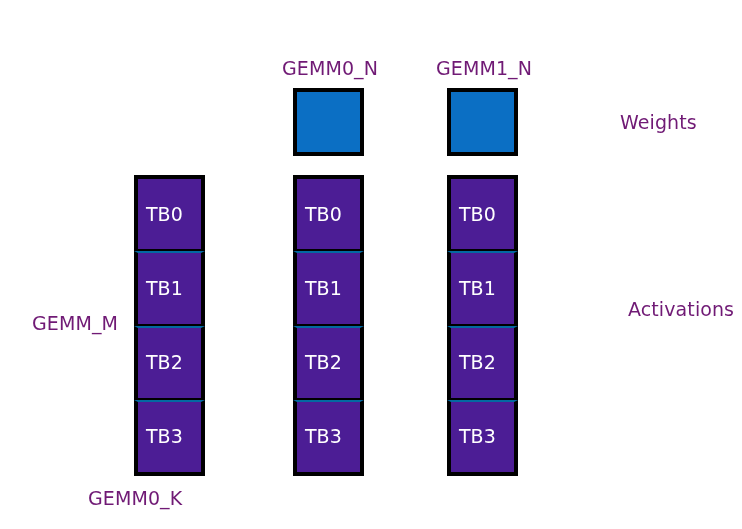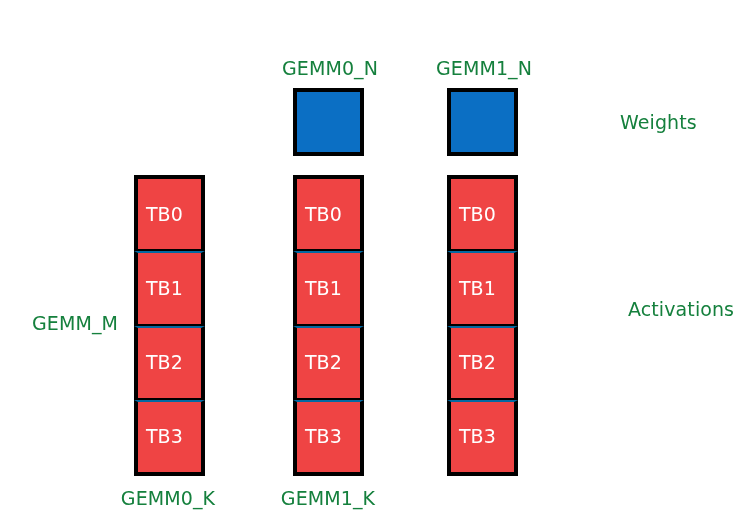--- a/index.html
+++ b/index.html
@@ -14,28 +14,28 @@
     position: relative;
     width: 742px;
     height: 529px;
     background: #ffffff;
     overflow: hidden;
   }
 
   
   .label {
     position: absolute;
-    color: #15803d;
+    color: #701a75;
     font-size: 19px;
     line-height: 24px;
     white-space: pre;
     letter-spacing: 0.1px;
   }
   .label.center {
-    text-align: center;
+    text-align: left;
   }
 
   
   .top-label {
     width: 160px;
     text-align: center;
   }
   .top-label .l1 { display: block; }
   .top-label .l2 { display: block; }
 
@@ -53,21 +53,21 @@
   .activation-column {
     position: absolute;
     width: 71px;
     height: 301px;
     box-sizing: border-box;
     display: flex;
     flex-direction: column;
   }
   .tb-cell {
     flex: 1 1 0;
-    background: #ef4444;
+    background: #4c1d95;
     border: 4px solid #000000;
     box-sizing: border-box;
     display: flex;
     align-items: center;
     justify-content: flex-start;
     padding-left: 8px;
     color: #ffffff;
     font-size: 19px;
     line-height: 1;
   }
@@ -116,15 +116,14 @@
 
   <div class="activation-column" style="left:447px; top:175px;">
     <div class="tb-cell">TB0</div>
     <div class="tb-cell">TB1</div>
     <div class="tb-cell">TB2</div>
     <div class="tb-cell">TB3</div>
   </div>
 
   <div class="label center" style="left:88px; top:486px; width:160px;">GEMM0_K</div>
 
-  <div class="label center" style="left:248px; top:486px; width:160px;">GEMM1_K</div>
 
 </div>
 
 </body></html>

